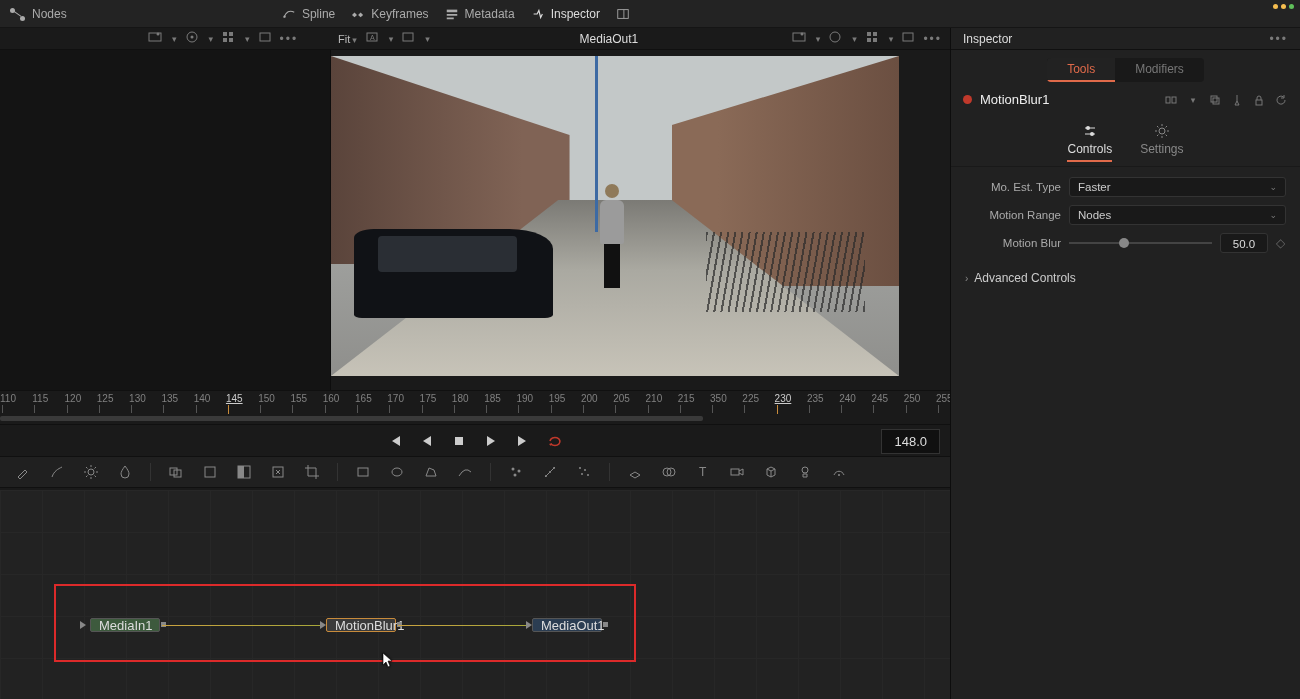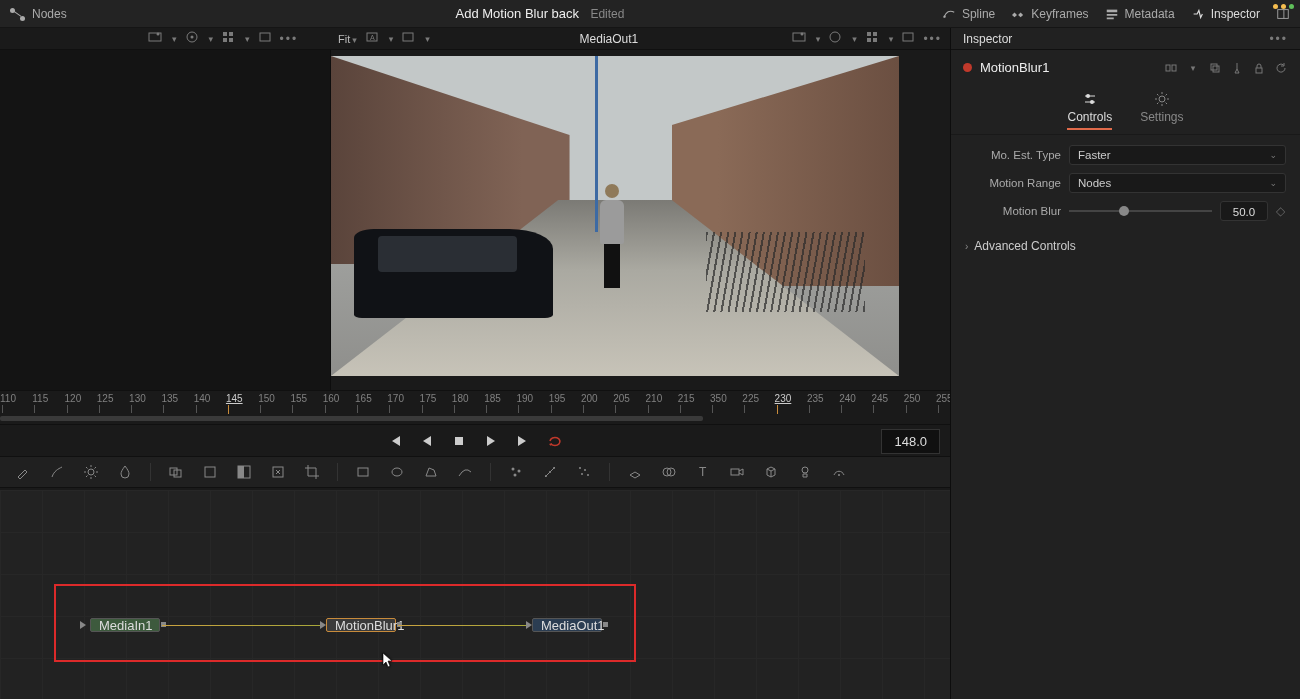--- a/index.html
+++ b/index.html
@@ -118,24 +118,20 @@
     <span style="background:#5fbf5a"></span>
 </div>
 
 <div class="topbar">
   <div class="top-left">
     <div class="top-btn">
       <span class="nodes-icon"></span>
       <span>Nodes</span>
     </div>
   </div>
-  <div class="top-center">
-    <span class="top-title">Add Motion Blur back</span>
-    <span class="top-edited">Edited</span>
-  </div>
   <div class="top-right">
     <div class="top-btn">
       <svg class="vh-ico" viewBox="0 0 16 16">
           <path d="M2 12 Q6 2 14 6" stroke="#aaa" fill="none" stroke-width="1.3"></path>
           <circle cx="3" cy="11" r="1.3" fill="#aaa"></circle>
         </svg>
       <span>Spline</span>
     </div>
     <div class="top-btn">
       <svg class="vh-ico" viewBox="0 0 16 16">
@@ -458,20 +454,26 @@
             <circle cx="8" cy="11" r="1" fill="#888"></circle>
           </svg>
         </span>
     </div>
   </div>
 
   <div class="inspector">
     <div class="insp-header">
       <span>Inspector</span>
       <span style="color:#7a7a7a;letter-spacing:2px;cursor:pointer">•••</span>
+    </div>
+    <div class="insp-tabs">
+      <div class="insp-tab-grp">
+        <div class="insp-tab active">Tools</div>
+        <div class="insp-tab">Modifiers</div>
+      </div>
     </div>
     <div class="node-title">
       <span class="node-dot"></span>
       <span class="node-title-txt">MotionBlur1</span>
       <div class="node-tools">
         <span>
             <svg width="12" height="12">
               <rect x="1" y="3" width="4" height="6" stroke="#777" fill="none"></rect>
               <rect x="7" y="3" width="4" height="6" stroke="#777" fill="none"></rect>
             </svg>

